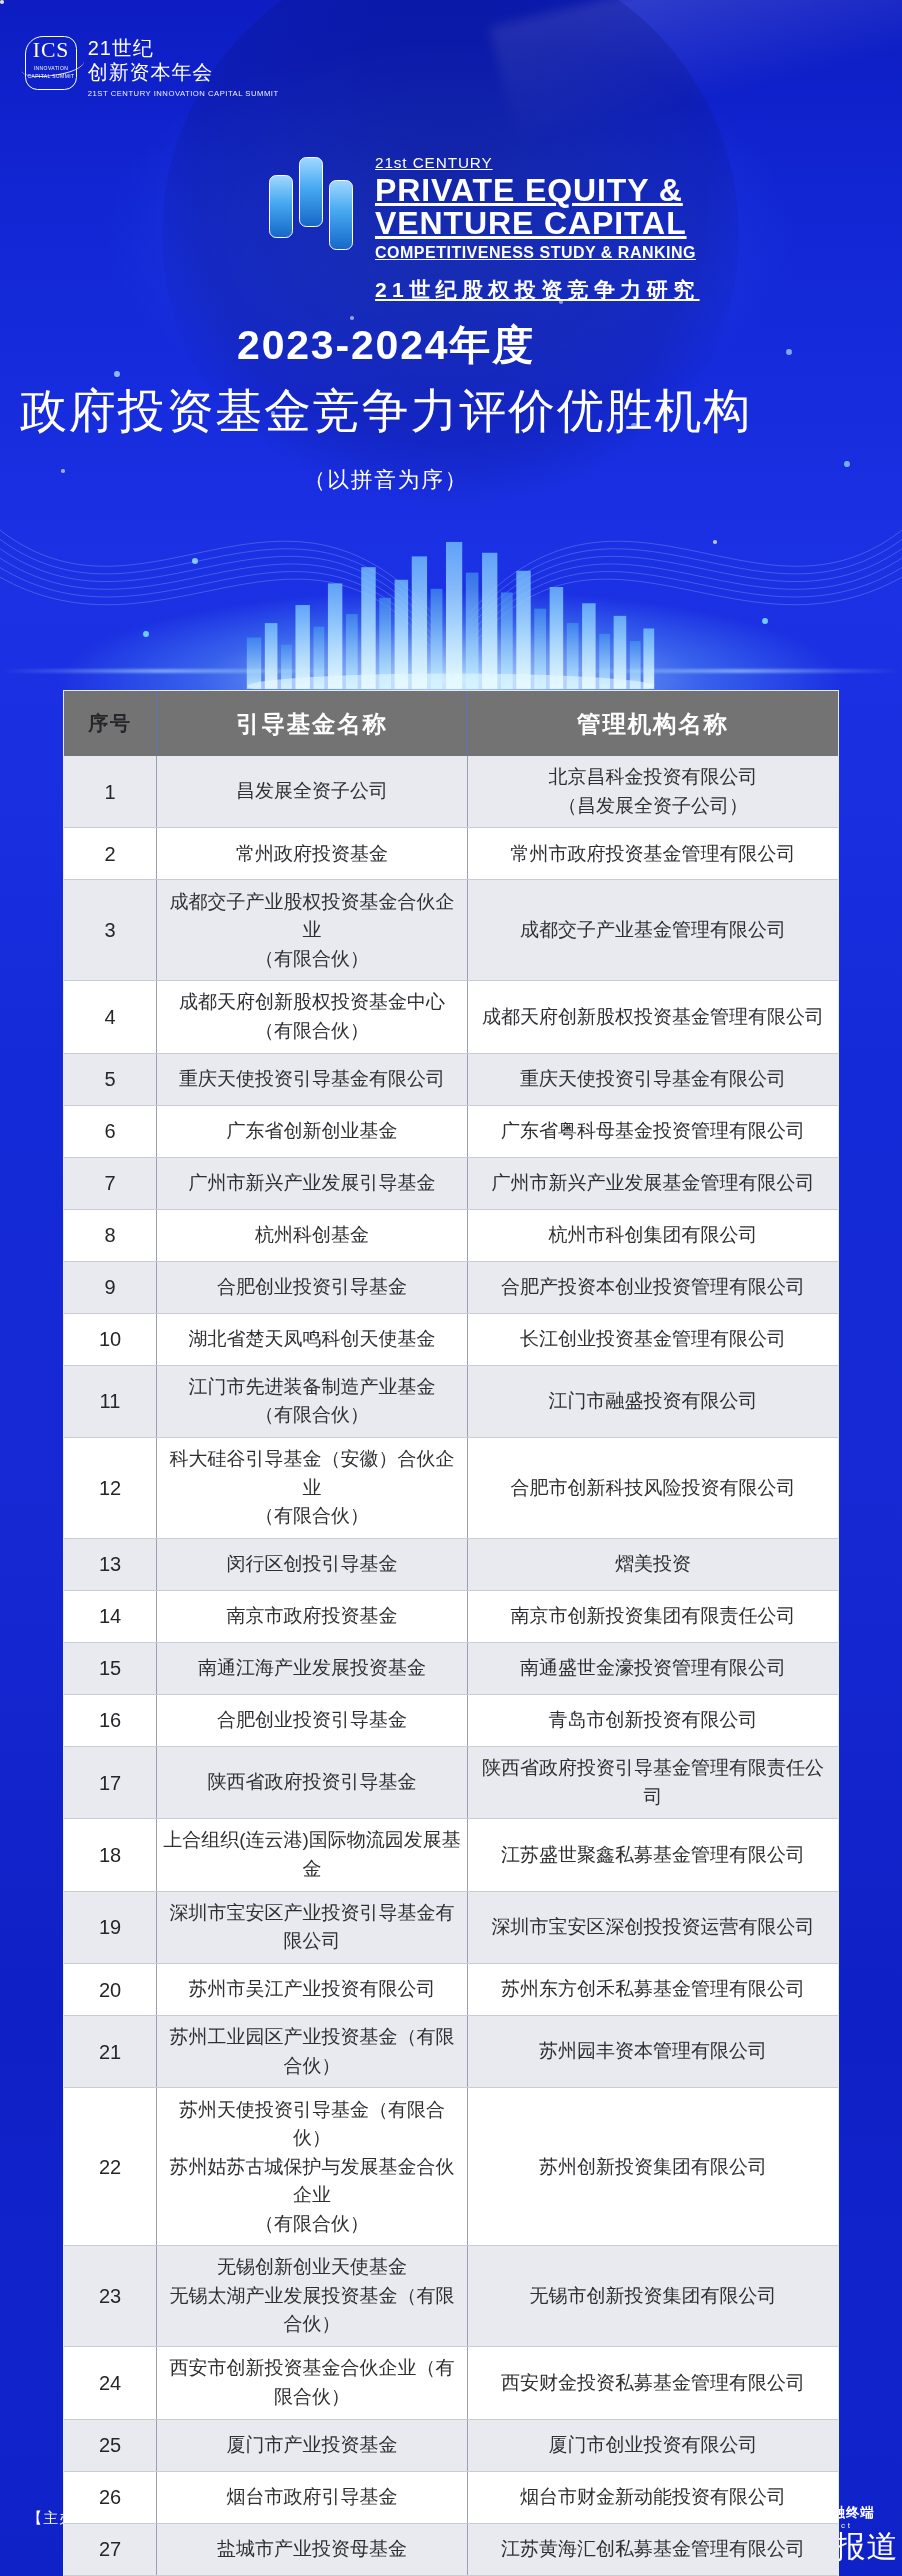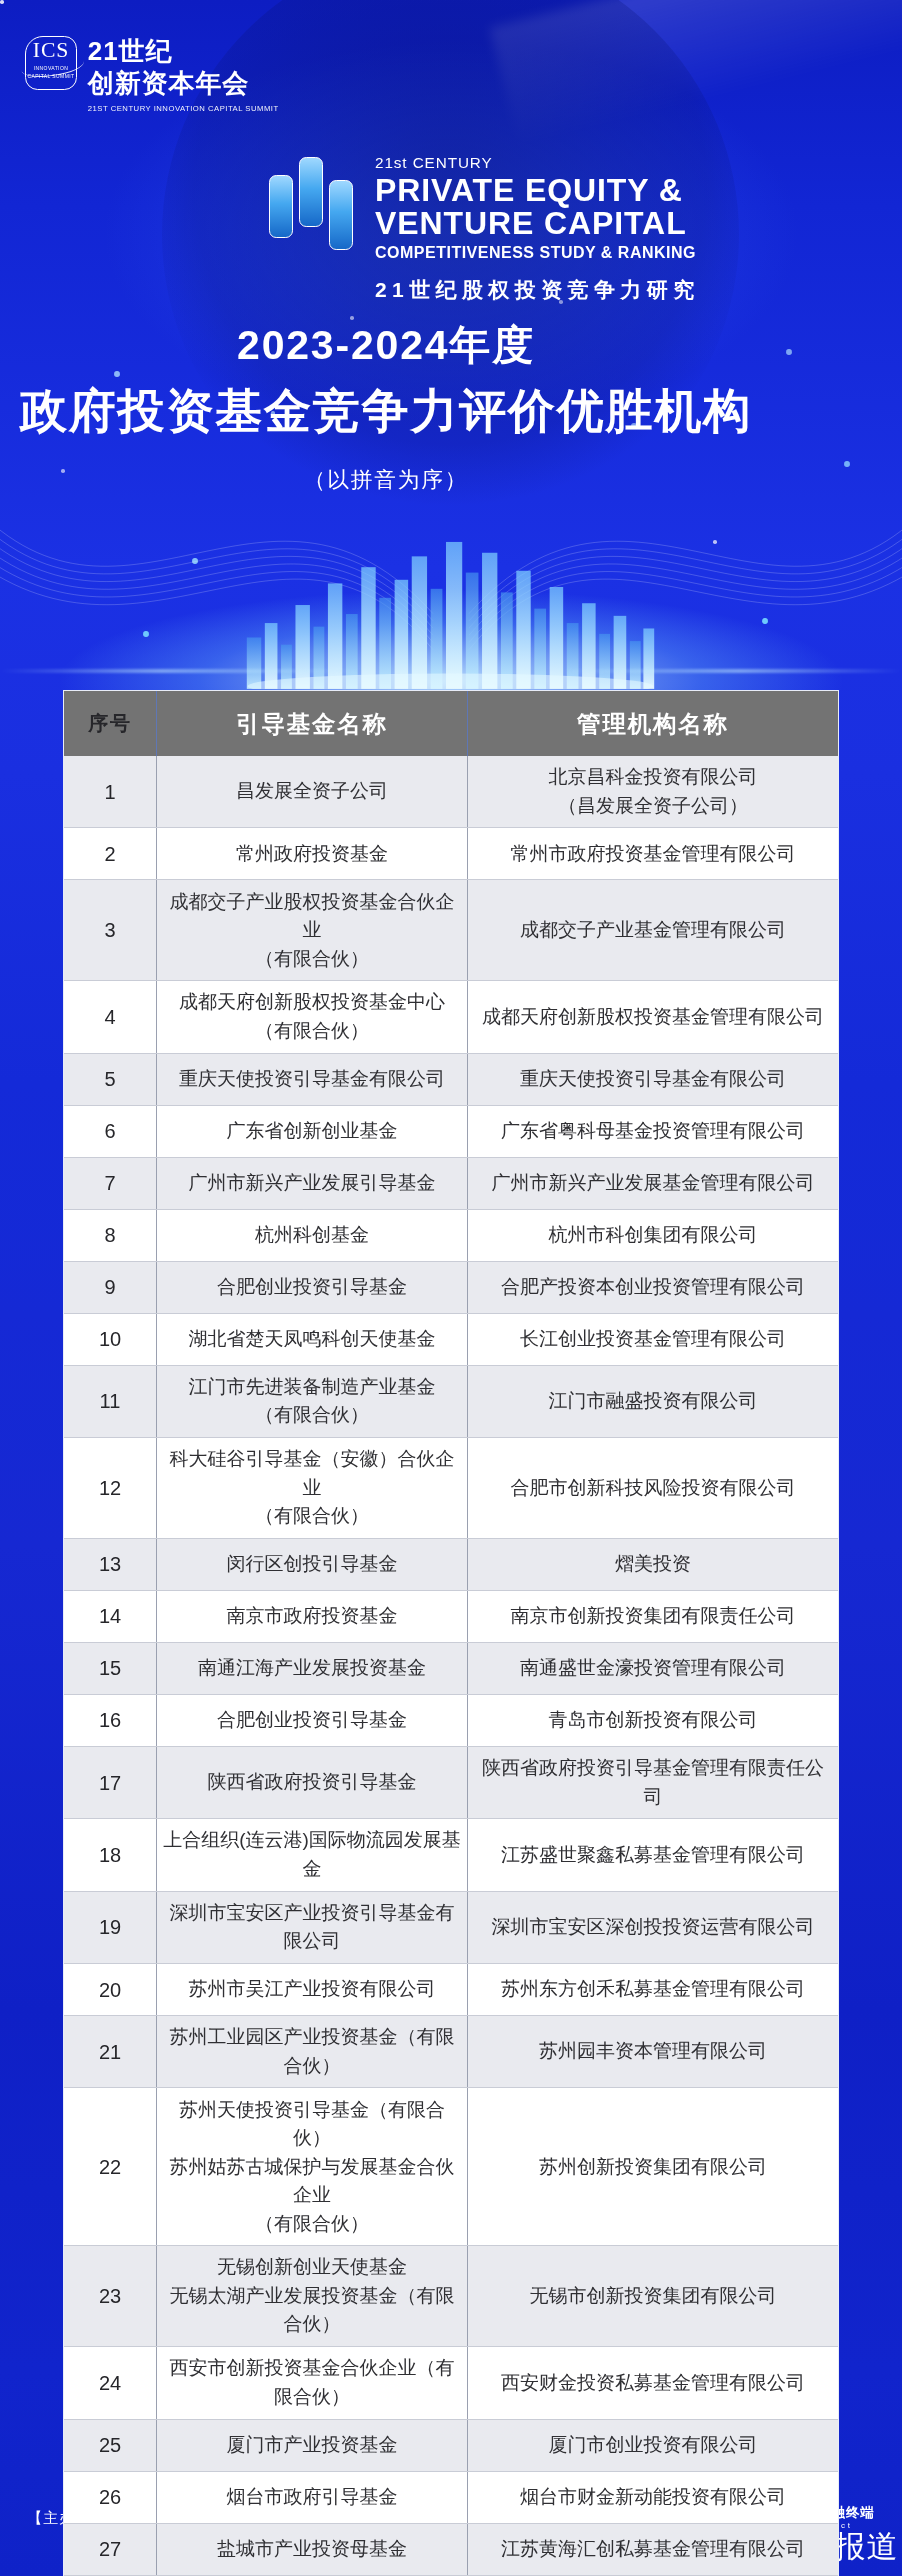--- a/index.html
+++ b/index.html
@@ -33,39 +33,39 @@
   svg.skyline{position:absolute;left:245px;top:540px;pointer-events:none;}
   
   .ics{position:absolute;left:25px;top:36px;display:flex;align-items:flex-start;}
   .ics-box{width:52px;height:54px;border:1.8px solid #fff;border-radius:12.6px 12.6px 12.6px 12.6px;position:relative;
     display:flex;flex-direction:column;align-items:center;justify-content:center;border-top-left-radius:18px;}
   .ics-acronym{font-family:"Liberation Serif","DejaVu Serif",serif;font-size:21.7px;letter-spacing:0.9px;line-height:1;margin-top:-5.4px;}
   .ics-sub{font-size:5px;letter-spacing:0.4px;text-align:center;line-height:1.5;margin-top:3.6px;}
   .ics-arc{position:absolute;left:-5.4px;bottom:12.6px;width:63px;height:20px;border:0;border-bottom:1.4px solid rgba(255,255,255,.9);
     border-radius:0 0 50% 48%;transform:rotate(-8deg);}
   .ics-names{margin-left:10.8px;}
-  .ics-cn{font-size:26px;font-weight:bold;line-height:1.22;letter-spacing:0.9px;}
+  .ics-cn{font-size:20px;font-weight:normal;line-height:1.22;letter-spacing:0.9px;}
   .ics-en{font-size:7.7px;letter-spacing:0.5px;margin-top:4.5px;opacity:.95;}
   
   .banner{position:absolute;left:269px;top:155px;display:flex;align-items:flex-start;}
   .bars{position:relative;width:90px;height:101px;flex:none;}
   .bar{position:absolute;width:24px;border:1.8px solid #fff;border-radius:7.2px;
     background:linear-gradient(180deg,#9fd8ff 0%,#45a8f0 45%,#1668c8 100%);}
   .bar1{left:0;top:20px;height:63px;}
   .bar2{left:30px;top:1.8px;height:70px;}
   .bar3{left:60px;top:25px;height:70px;}
-  .banner-text{margin-left:16px;line-height:1;}
+  .banner-text{margin-left:16px;line-height:1;text-decoration:underline;}
   .b-century{font-size:15.3px;letter-spacing:0.9px;margin-bottom:3.6px;}
   .b-line{font-size:32px;font-weight:bold;letter-spacing:0.9px;line-height:1.02;}
   .b-line3{font-size:16px;font-weight:bold;letter-spacing:0.5px;margin-top:5.4px;}
   .b-cn{font-size:21px;font-weight:bold;letter-spacing:5.4px;margin-top:18px;}
   
   .title-block{position:absolute;left:0;top:318px;width:772px;text-align:center;}
   .t-year{font-size:41px;font-weight:bold;letter-spacing:1.8px;}
-  .t-main{font-size:47px;font-weight:bold;letter-spacing:1.8px;margin-top:7.2px;}
+  .t-main{font-size:47px;font-weight:normal;letter-spacing:1.8px;margin-top:7.2px;}
   .t-note{font-size:21.7px;margin-top:21.7px;letter-spacing:1.8px;}
   
   .table-wrap{position:absolute;left:63px;top:690px;width:776px;border:1.8px solid #e8ecf8;z-index:5;background:#fff;}
   .thead{display:flex;background:#737373;}
   .th{display:flex;align-items:center;justify-content:center;height:65px;
     font-size:23.5px;font-weight:bold;color:#fff;letter-spacing:1.8px;}
   .trow{display:flex;background:#fff;}
   .trow:nth-child(odd){background:#e9eaef;}
   .trow + .trow{border-top:0.9px solid #c9ccd6;}
   .tcell{display:flex;flex-direction:column;align-items:center;justify-content:center;

